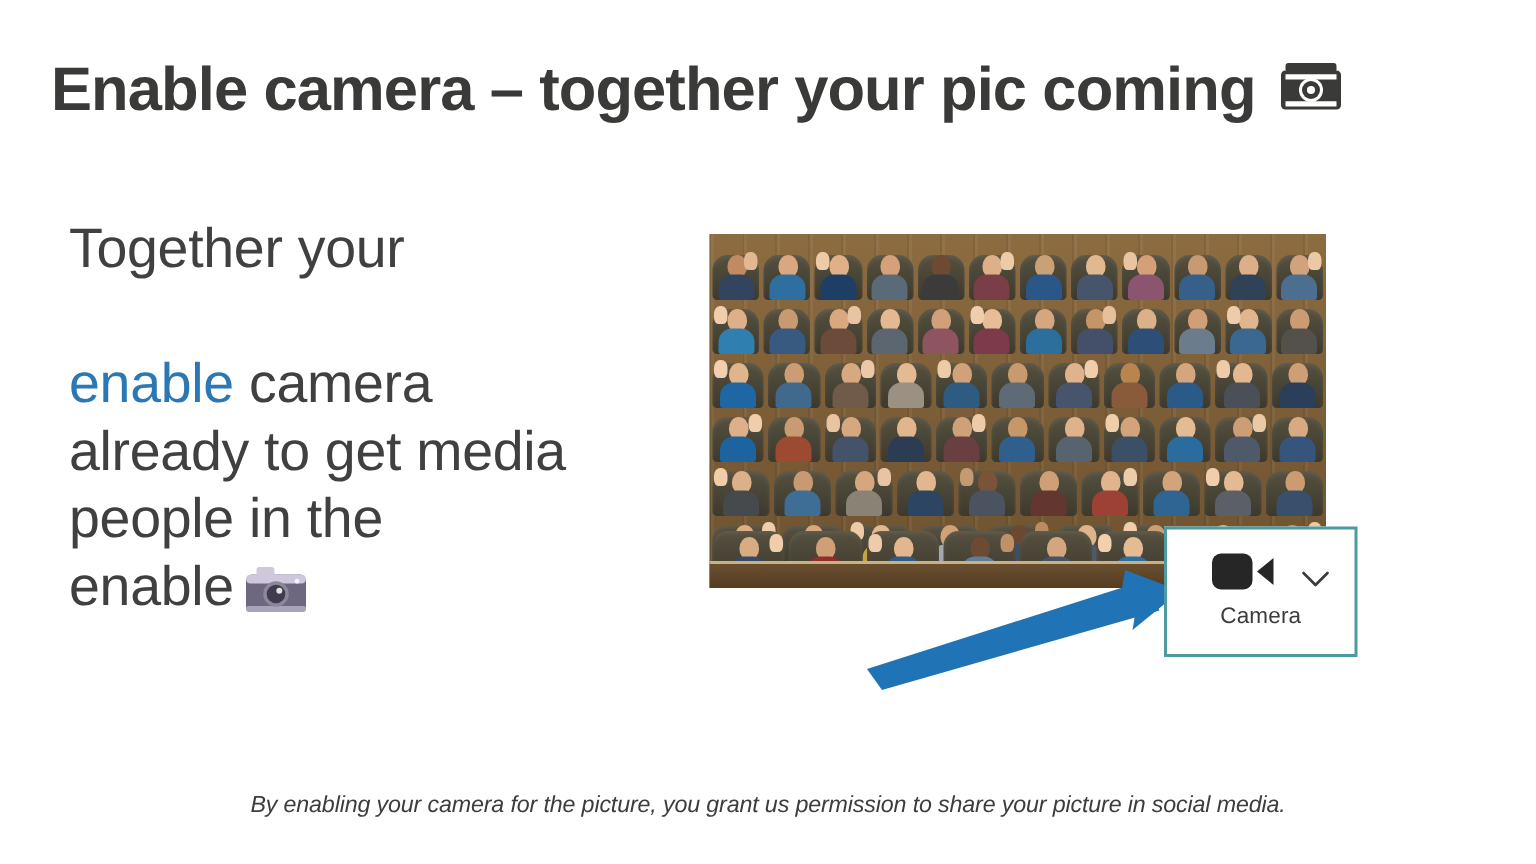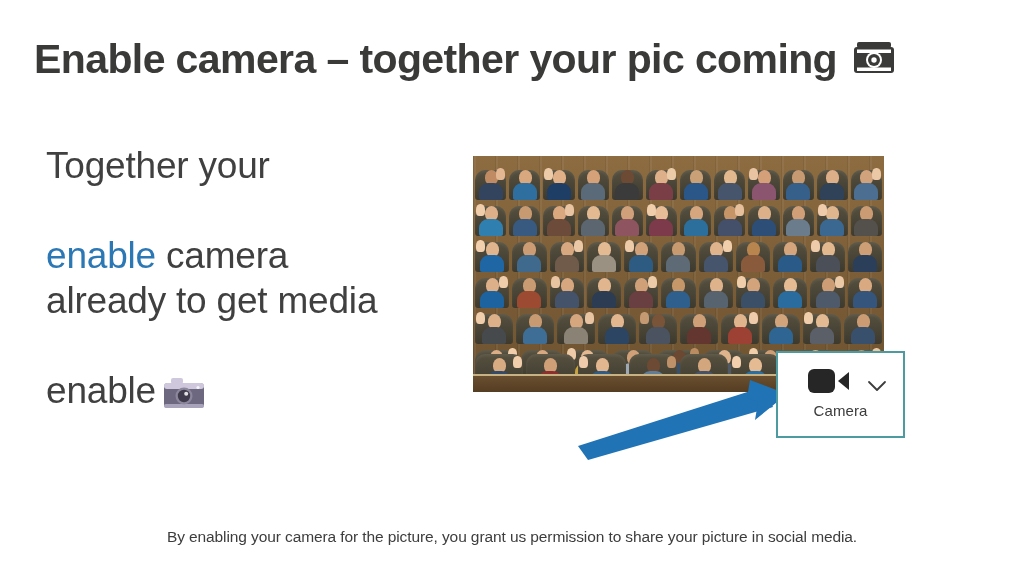--- a/index.html
+++ b/index.html
@@ -213,20 +213,21 @@
     color: #3c3c3c;
     letter-spacing: 0.1px;
   }
 
   
   .footer {
     position: absolute;
     left: 0; right: 0;
     top: 528px;
     text-align: center;
+    font-style: italic;
     font-size: 15.5px;
     color: #3d3d3d;
     letter-spacing: -0.1px;
   }
 </style>
 </head>
 <body>
 
 <div class="slide">
 
@@ -243,21 +244,21 @@
         <circle cx="23" cy="21" r="2.7" fill="#ffffff"></circle>
       </svg>
     </span>
   </div>
 
   <div class="body-text">
     <span>Together your</span><br>
     <br>
     <span class="accent">enable</span><span> camera</span><br>
     <span>already to get media</span><br>
-    <br>
+    <span>people in the</span><br>
     <span>enable</span><span class="body-emoji">
       <svg viewBox="0 0 44 36" width="44" height="36" aria-hidden="true">
         <rect x="2" y="8" width="40" height="25" rx="4" fill="#6d6880"></rect>
         <rect x="2" y="8" width="40" height="6" rx="3" fill="#cfc8dd"></rect>
         <rect x="9" y="3" width="12" height="6" rx="2" fill="#cfc8dd"></rect>
         <rect x="2" y="29" width="40" height="4" rx="2" fill="#a9a2bb"></rect>
         <circle cx="22" cy="21" r="8.5" fill="#8d879c"></circle>
         <circle cx="22" cy="21" r="6.2" fill="#403c4e"></circle>
         <circle cx="24.2" cy="18.8" r="2" fill="#ffffff" opacity="0.85"></circle>
         <circle cx="36" cy="12.5" r="1.6" fill="#ffffff" opacity="0.8"></circle>

